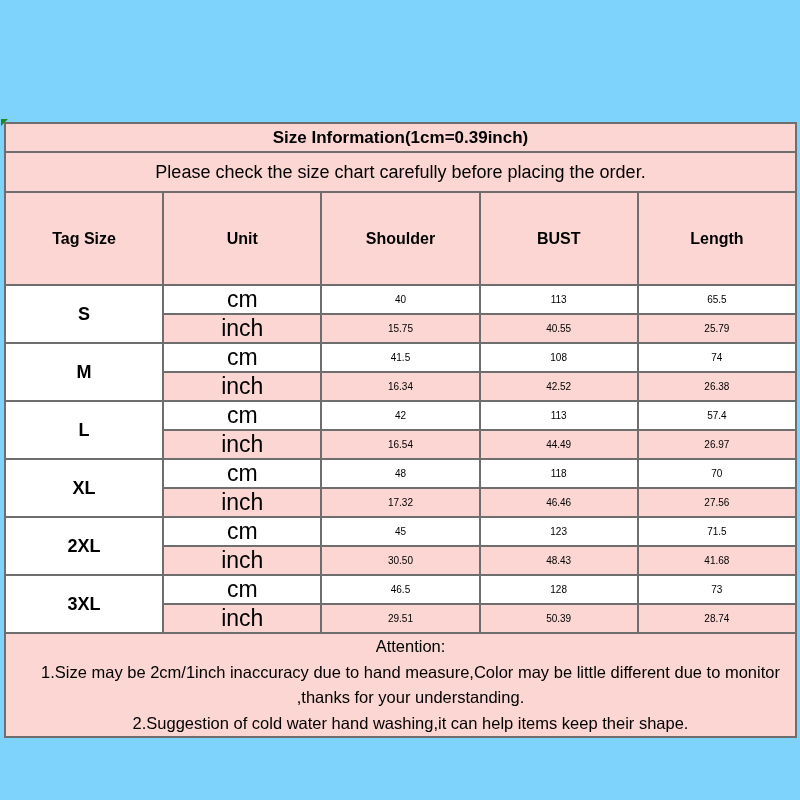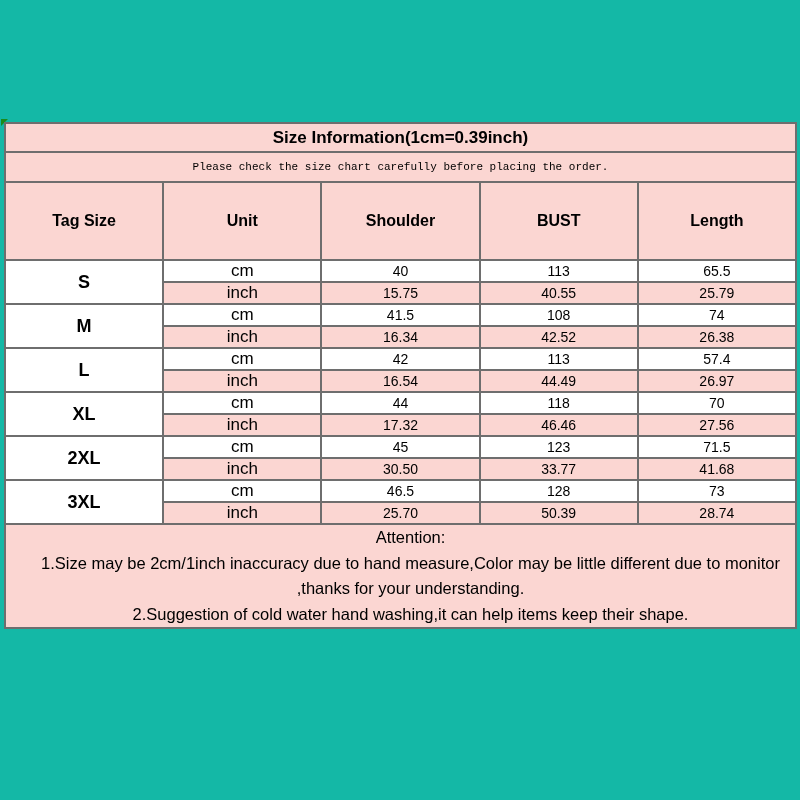--- a/index.html
+++ b/index.html
@@ -12,21 +12,21 @@
   html, body {
     margin: 0; padding: 0;
     width: 800px; height: 800px;
     background: #ffffff;
     font-family: "Liberation Sans", sans-serif;
     color: var(--text);
   }
   .page {
     position: relative;
     width: 800px; height: 800px;
-    background: #14b8a6;
+    background: #7dd3fc;
     overflow: hidden;
   }
   .corner-mark {
     position: absolute;
     left: 1px; top: 119px;
     width: 0; height: 0;
     border-top: 7px solid var(--green);
     border-right: 7px solid transparent;
   }
   .sheet {
@@ -48,36 +48,35 @@
     white-space: nowrap;
   }
   .pink-bg { background: var(--pink); }
   .white-bg { background: #ffffff; }
   .title-cell {
     height: 29px;
     font-weight: bold;
     font-size: 17px;
   }
   .subtitle-cell {
-    height: 30px;
-    font-size: 11px;
-    font-family: Liberation Mono, monospace;
+    height: 40px;
+    font-size: 18px;
   }
   .head-cell {
-    height: 78px;
+    height: 93px;
     font-weight: bold;
     font-size: 16px;
   }
   .size-cell {
     font-weight: bold;
     font-size: 18px;
     background: #ffffff;
   }
-  .unit-cell { font-size: 17px; }
-  .val-cell  { font-size: 14px; }
+  .unit-cell { font-size: 23px; }
+  .val-cell  { font-size: 10px; }
   .data-row td { height: 22px; }
   .attention-cell {
     text-align: left;
     vertical-align: top;
     padding: 7px 6px 4px 4px;
     height: 101px;
     white-space: normal;
   }
   .attention-cell div {
     font-size: 16.5px;
@@ -150,55 +149,55 @@
       <tr class="data-row">
         <td class="unit-cell pink-bg">inch</td>
         <td class="val-cell pink-bg">16.54</td>
         <td class="val-cell pink-bg">44.49</td>
         <td class="val-cell pink-bg">26.97</td>
       </tr>
 
       <tr class="data-row">
         <td rowspan="2" class="size-cell">XL</td>
         <td class="unit-cell white-bg">cm</td>
-        <td class="val-cell white-bg">44</td>
+        <td class="val-cell white-bg">48</td>
         <td class="val-cell white-bg">118</td>
         <td class="val-cell white-bg">70</td>
       </tr>
       <tr class="data-row">
         <td class="unit-cell pink-bg">inch</td>
         <td class="val-cell pink-bg">17.32</td>
         <td class="val-cell pink-bg">46.46</td>
         <td class="val-cell pink-bg">27.56</td>
       </tr>
 
       <tr class="data-row">
         <td rowspan="2" class="size-cell">2XL</td>
         <td class="unit-cell white-bg">cm</td>
         <td class="val-cell white-bg">45</td>
         <td class="val-cell white-bg">123</td>
         <td class="val-cell white-bg">71.5</td>
       </tr>
       <tr class="data-row">
         <td class="unit-cell pink-bg">inch</td>
         <td class="val-cell pink-bg">30.50</td>
-        <td class="val-cell pink-bg">33.77</td>
+        <td class="val-cell pink-bg">48.43</td>
         <td class="val-cell pink-bg">41.68</td>
       </tr>
 
       <tr class="data-row">
         <td rowspan="2" class="size-cell">3XL</td>
         <td class="unit-cell white-bg">cm</td>
         <td class="val-cell white-bg">46.5</td>
         <td class="val-cell white-bg">128</td>
         <td class="val-cell white-bg">73</td>
       </tr>
       <tr class="data-row">
         <td class="unit-cell pink-bg">inch</td>
-        <td class="val-cell pink-bg">25.70</td>
+        <td class="val-cell pink-bg">29.51</td>
         <td class="val-cell pink-bg">50.39</td>
         <td class="val-cell pink-bg">28.74</td>
       </tr>
 
       <tr>
         <td colspan="5" class="attention-cell pink-bg">
           <div>Attention:</div>
           <div>1.Size may be 2cm/1inch inaccuracy due to hand measure,Color may be little different due to monitor</div>
           <div>,thanks for your understanding.</div>
           <div>2.Suggestion of cold water hand washing,it can help items keep their shape.</div>

